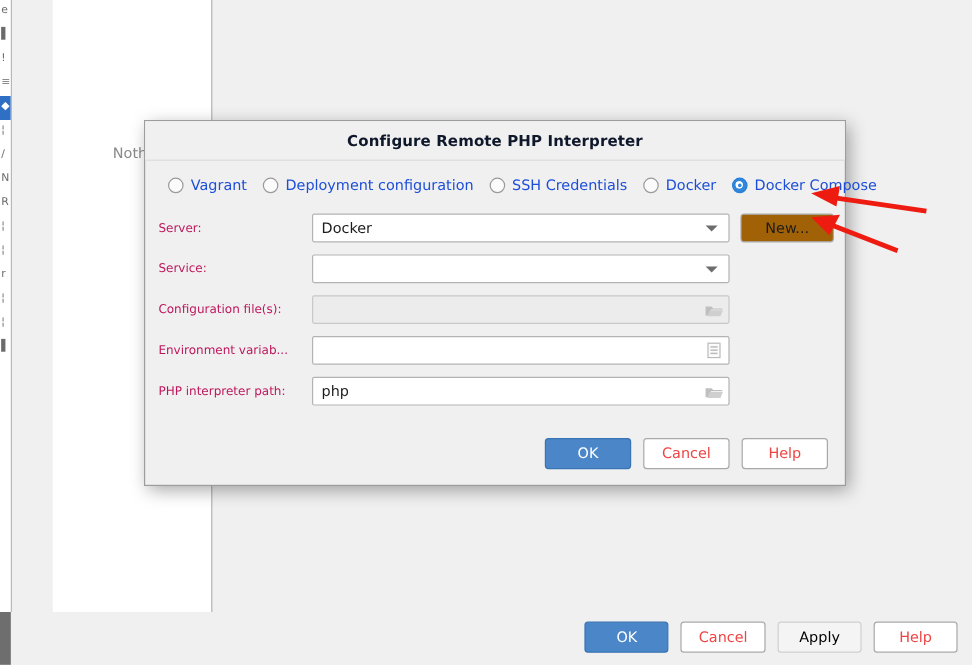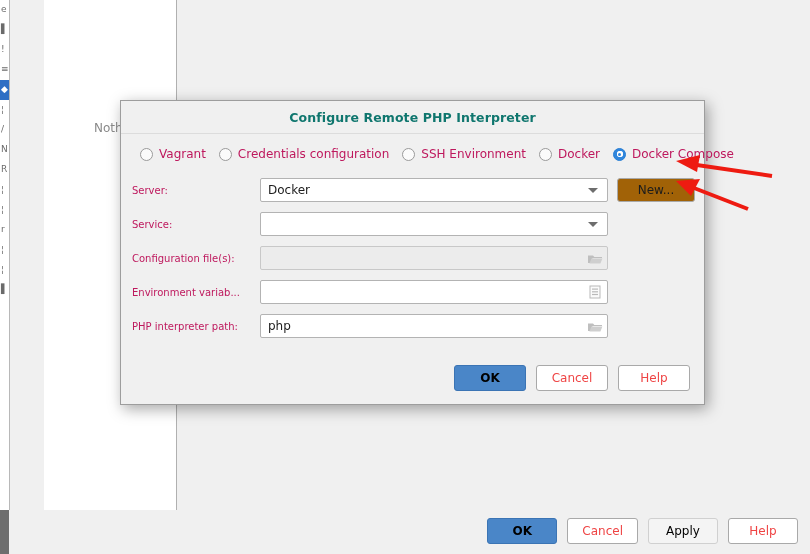--- a/index.html
+++ b/index.html
@@ -100,22 +100,22 @@
     font-size: 12px;
     color: #ef4444;
     display: inline-flex;
     align-items: center;
     justify-content: center;
     cursor: default;
   }
   .btn.primary {
     background: #4a86c8;
     border: 1px solid #3b74b4;
-    color: #000000;
-    font-weight: bold;
+    color: #ffffff;
+    font-weight: normal;
   }
   .btn.disabled {
     color: #000000;
     border-color: #d0d0d0;
     background: #f4f4f4;
   }
 
   
   #dialog {
     position: absolute;
@@ -130,21 +130,21 @@
     height: 32px;
     background: #f0f0f0;
     border-bottom: 1px solid #dcdcdc;
     display: flex;
     align-items: center;
     justify-content: center;
   }
   #dialog-title {
     font-size: 12.5px;
     font-weight: bold;
-    color: #0f766e;
+    color: #0f172a;
     letter-spacing: 0.1px;
   }
 
   
   #radio-row {
     position: absolute;
     left: 19px; top: 46px;
     display: flex;
     align-items: center;
     gap: 0;
@@ -181,21 +181,21 @@
   }
   .radio-item.checked .radio-mark::before {
     content: "";
     position: absolute;
     left: 4px; top: 4px;
     width: 3px; height: 3px;
     border-radius: 50%;
     background: #2f86dd;
     z-index: 2;
   }
-  .radio-label { font-size: 12px; color: #be185d; }
+  .radio-label { font-size: 12px; color: #1d4ed8; }
 
   
   #form {
     position: absolute;
     left: 11px; top: 76px;
     width: 563px;
   }
   .frow {
     display: flex;
     align-items: center;
@@ -381,26 +381,26 @@
 
   <div id="radio-row">
 
     <div class="radio-item">
       <span class="radio-mark"></span>
       <span class="radio-label">Vagrant</span>
     </div>
 
     <div class="radio-item">
       <span class="radio-mark"></span>
-      <span class="radio-label">Credentials configuration</span>
+      <span class="radio-label">Deployment configuration</span>
     </div>
 
     <div class="radio-item">
       <span class="radio-mark"></span>
-      <span class="radio-label">SSH Environment</span>
+      <span class="radio-label">SSH Credentials</span>
     </div>
 
     <div class="radio-item">
       <span class="radio-mark"></span>
       <span class="radio-label">Docker</span>
     </div>
 
     <div class="radio-item checked">
       <span class="radio-mark"></span>
       <span class="radio-label">Docker Compose</span>

